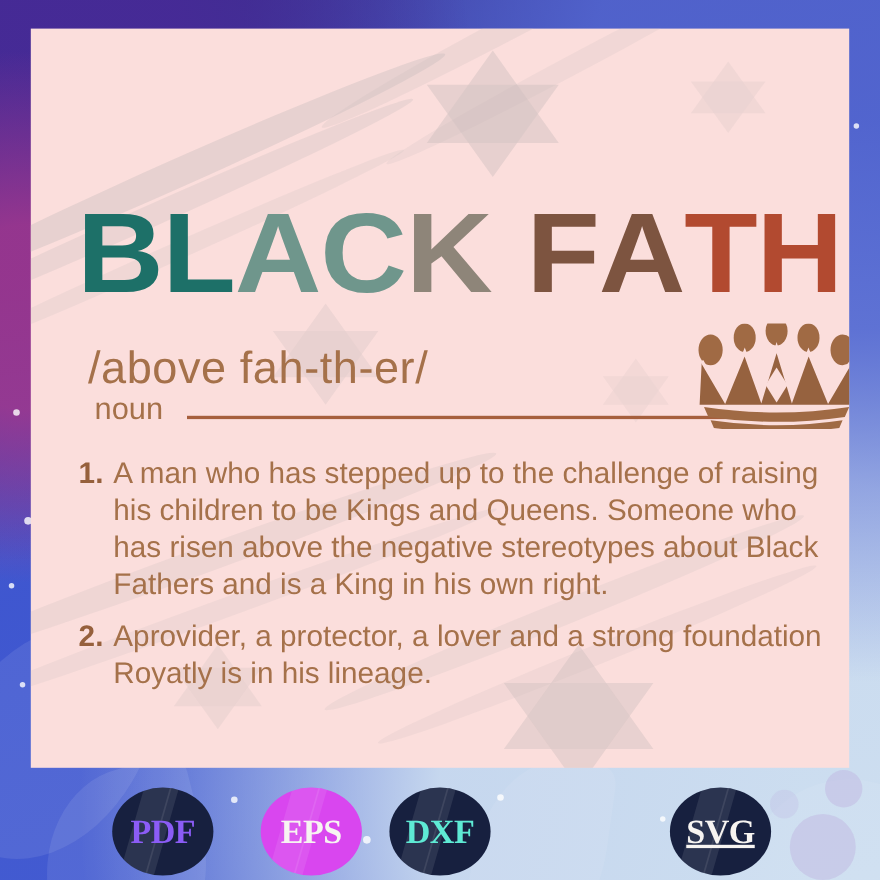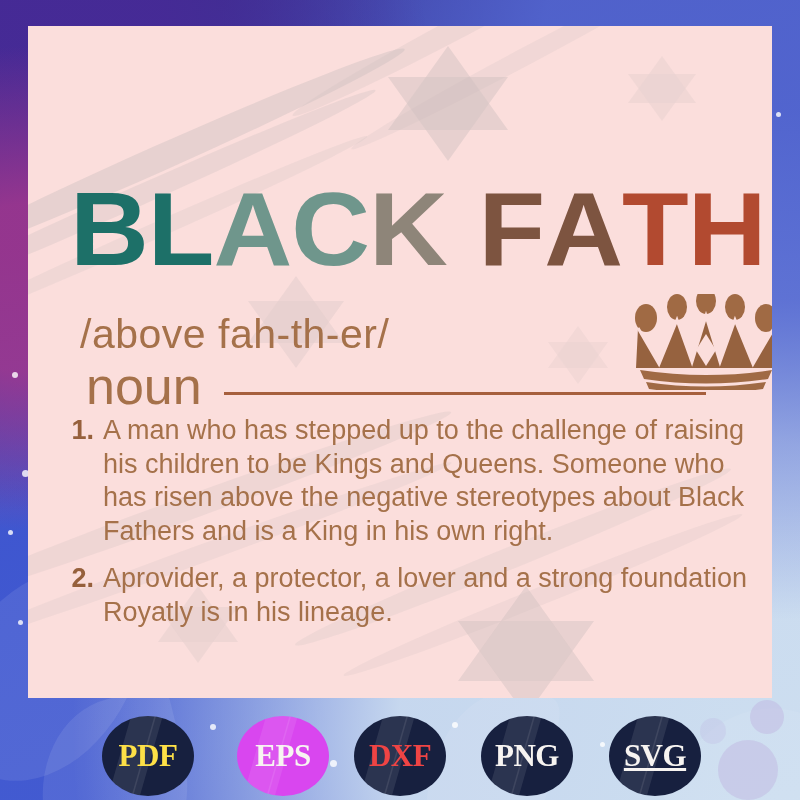--- a/index.html
+++ b/index.html
@@ -55,21 +55,21 @@
   #title span{display:inline-block;}
   .gap{width:30px;display:inline-block;}
 
   
   #pron{
     position:absolute;left:52px;top:285px;
     font-size:41px;color:#a5714a;letter-spacing:.5px;
     font-family:"Liberation Sans", sans-serif;
   }
   #nounrow{position:absolute;left:58px;top:330px;width:620px;display:flex;align-items:center;}
-  #noun{font-size:52px;color:#a5714a;font-family:"Liberation Sans", sans-serif;}
+  #noun{font-size:28px;color:#a5714a;font-family:"Liberation Sans", sans-serif;}
   #nounline{flex:1;height:3px;background:#a65f3d;margin-left:22px;margin-top:14px;}
 
   
   #crown{position:absolute;left:598px;top:268px;width:160px;height:96px;}
 
   
   #defs{position:absolute;left:36px;top:388px;width:700px;color:#a5714a;}
   .def{display:flex;margin-bottom:14px;}
   .def-num{width:30px;text-align:right;font-size:27px;font-weight:bold;
     flex:0 0 30px;line-height:33px;color:#96603c;}
@@ -173,36 +173,31 @@
         <div class="def-num">2.</div>
         <div class="def-txt">Aprovider, a protector, a lover and a strong foundation Royatly is in his lineage.</div>
       </div>
     </div>
   </div>
 
   <div id="badges">
       <div class="badge" style="left: 102px; top: 10px; background: rgb(23, 32, 63);">
         <div class="sheen"></div>
         <div class="sheen2"></div>
-        <span style="color: #fde047;">PDF</span>
+        <span style="color: #8b5cf6;">PDF</span>
       </div>
       <div class="badge" style="left: 237px; top: 10px; background: #d946ef;">
         <div class="sheen"></div>
         <div class="sheen2"></div>
         <span style="color: rgb(247, 244, 241);">EPS</span>
       </div>
       <div class="badge" style="left: 354px; top: 10px; background: rgb(23, 32, 63);">
         <div class="sheen"></div>
         <div class="sheen2"></div>
-        <span style="color: #ef4444;">DXF</span>
-      </div>
-      <div class="badge" style="left: 481px; top: 10px; background: rgb(23, 32, 63);">
-        <div class="sheen"></div>
-        <div class="sheen2"></div>
-        <span style="color: rgb(247, 244, 241);">PNG</span>
+        <span style="color: #5eead4;">DXF</span>
       </div>
       <div class="badge" style="left: 609px; top: 10px; background: rgb(23, 32, 63);">
         <div class="sheen"></div>
         <div class="sheen2"></div>
         <span style="color: rgb(247, 244, 241); text-decoration: underline;">SVG</span>
       </div>
     </div>
 
 </div>
 

